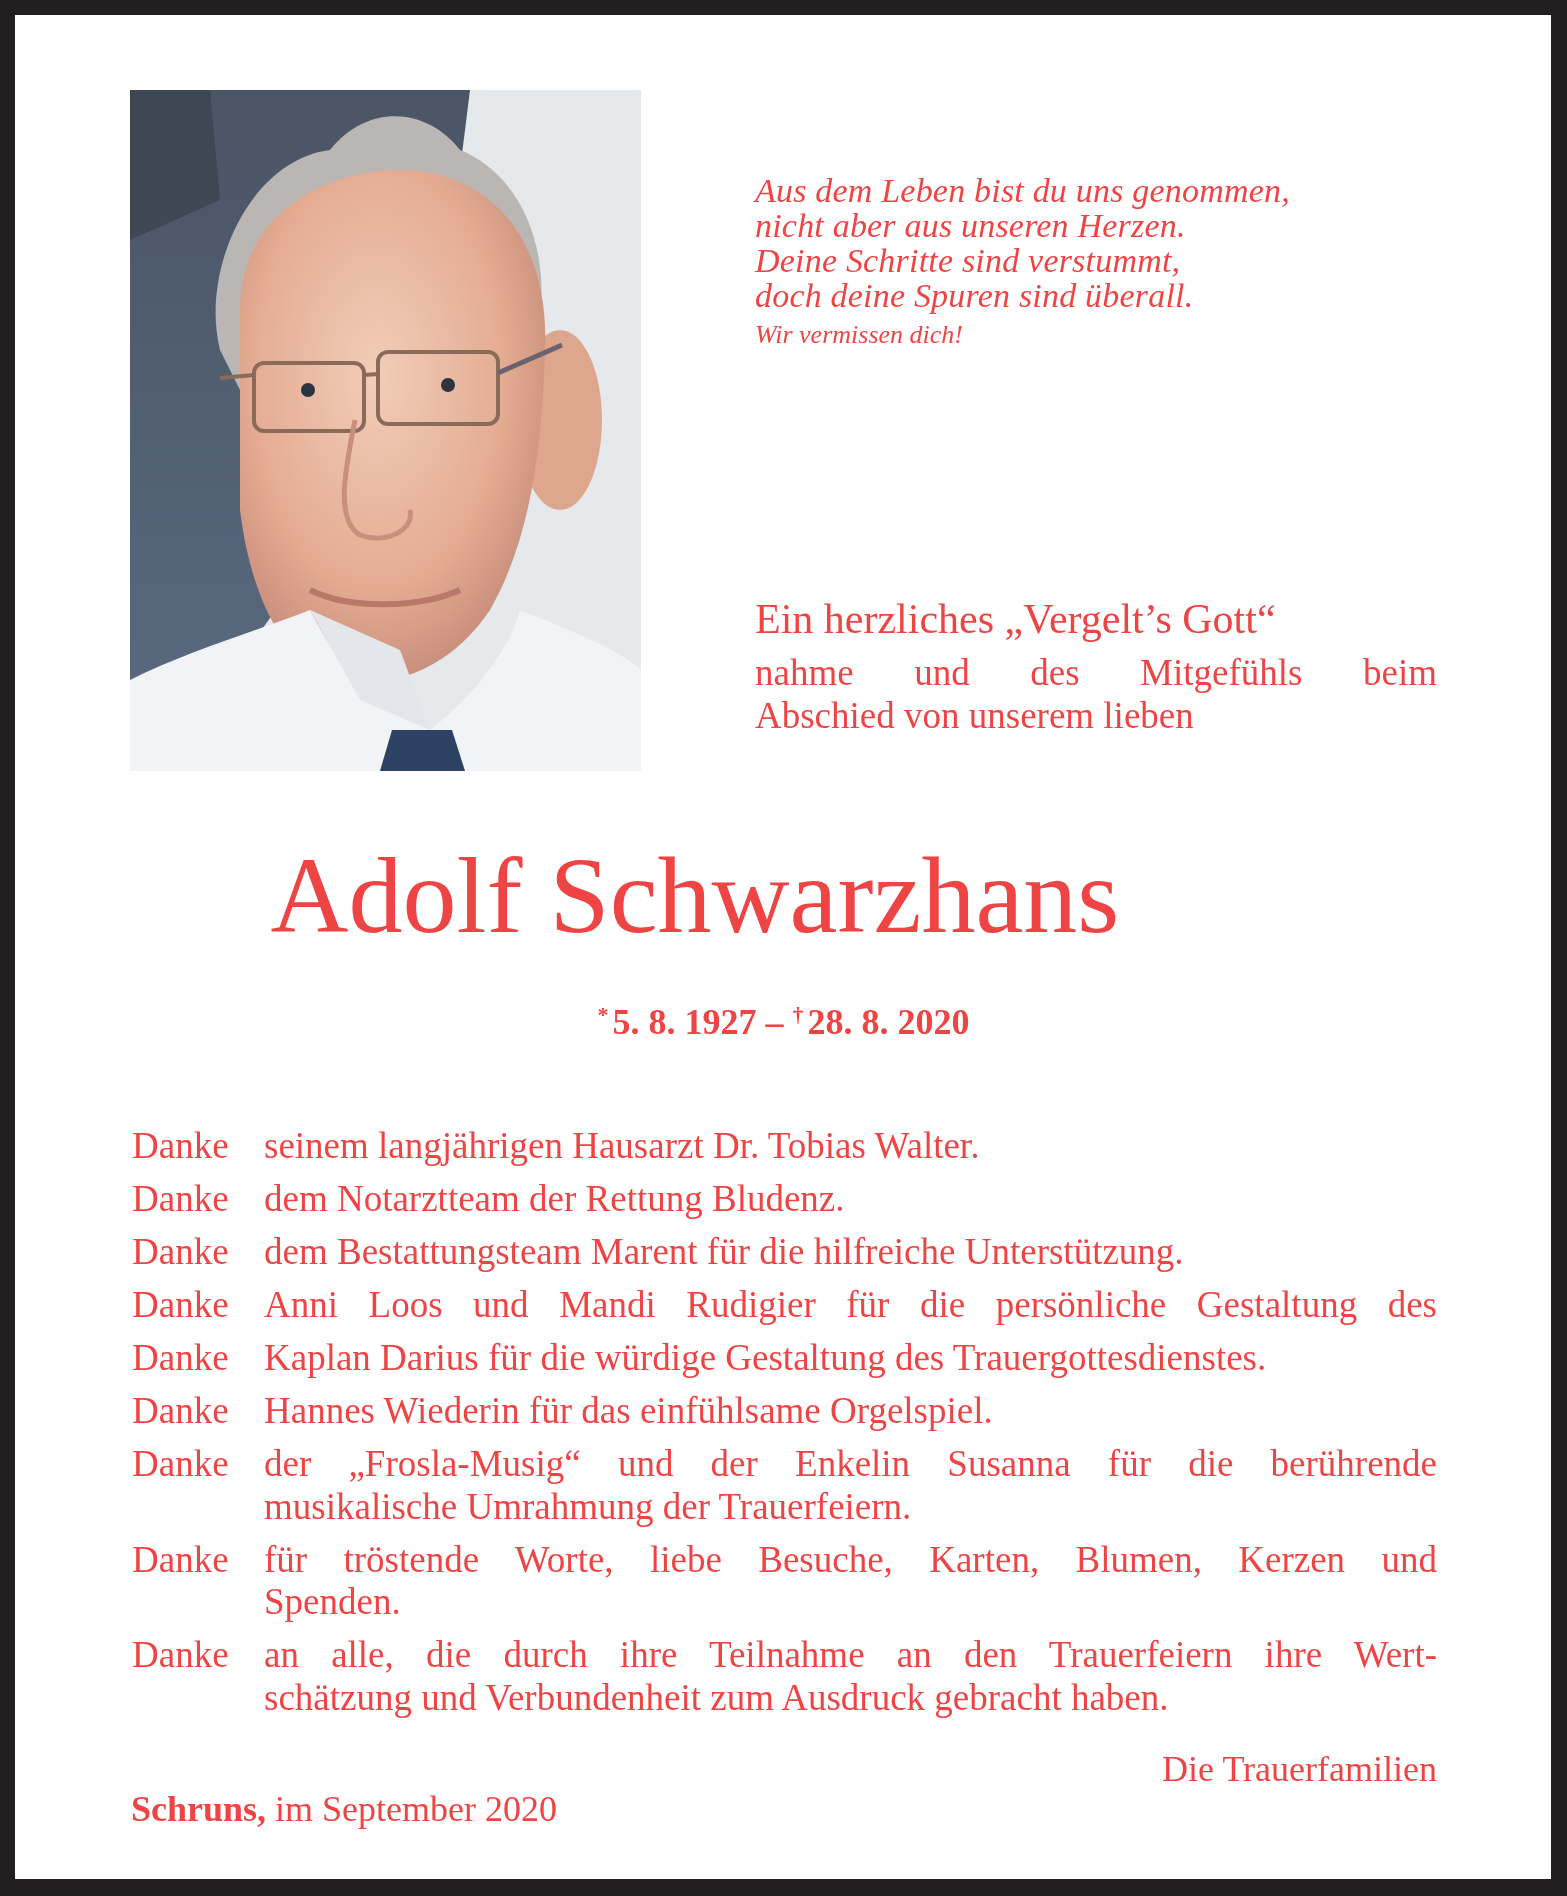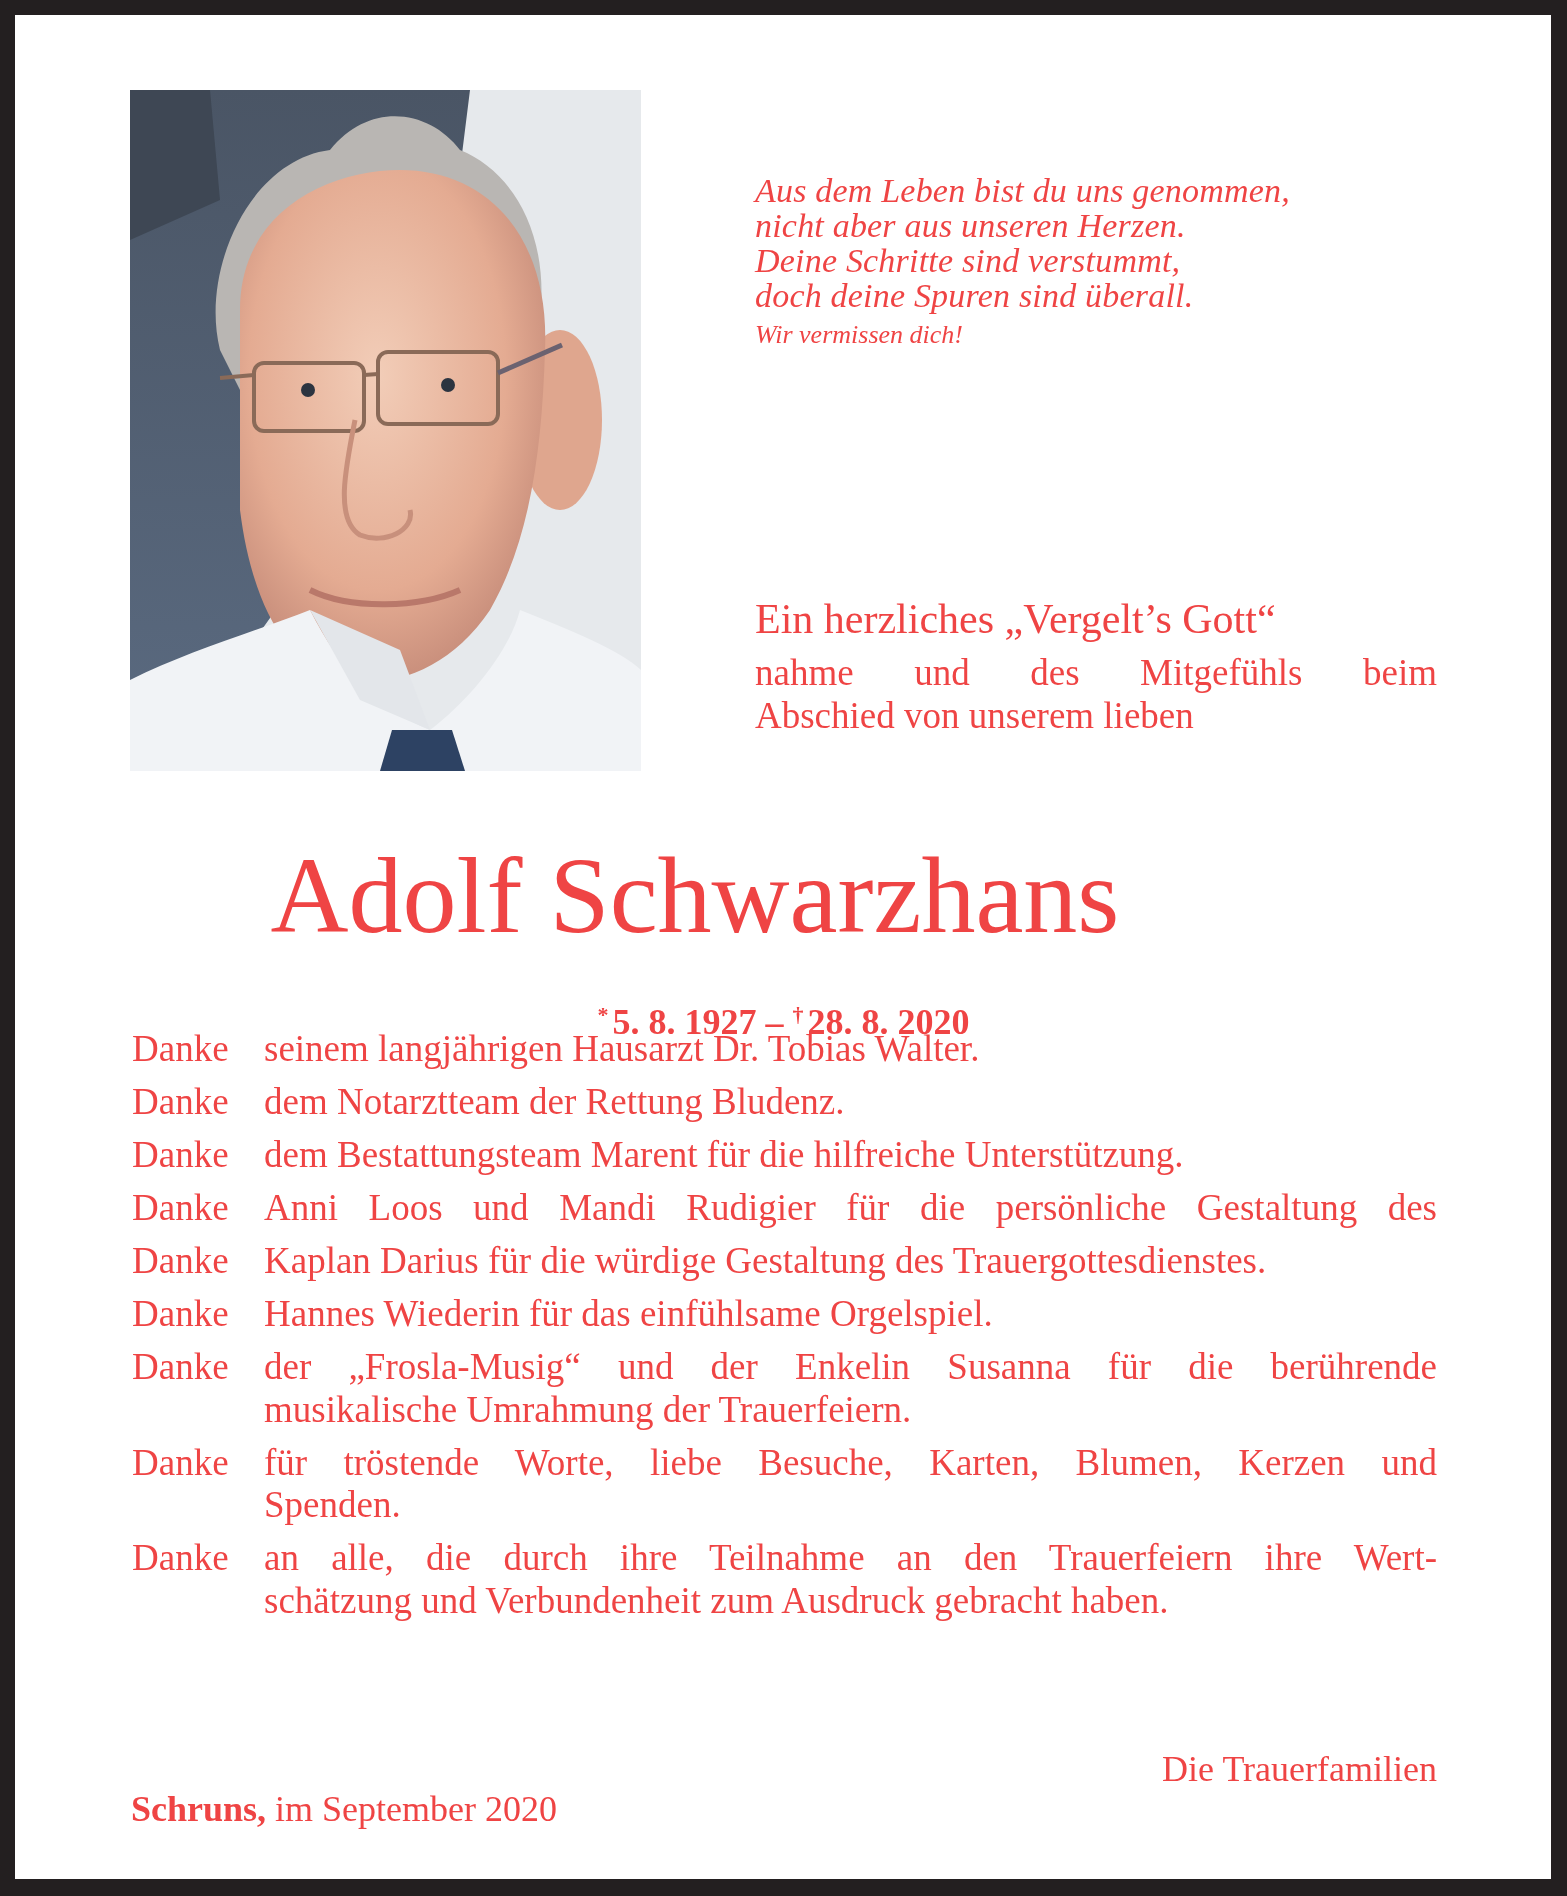--- a/index.html
+++ b/index.html
@@ -22,21 +22,21 @@
 
   .thanks-title { left: 755px; top: 584px; font-size: 42px; line-height: 46px; white-space: nowrap; margin-top: 12px; }
   .thanks-body { left: 755px; top: 652px; width: 682px; font-size: 37px; line-height: 42.5px; }
   .jline { white-space: nowrap; text-align: justify; text-align-last: justify; display: block; }
   .lline { white-space: nowrap; text-align: left; display: block; }
 
   .name { left: 0; width: 1390px; top: 841px; text-align: center; font-size: 108px; line-height: 110px; white-space: nowrap; }
   .dates { left: 0; width: 1567px; top: 978px; text-align: center; font-size: 36px; line-height: 40px; font-weight: bold; white-space: nowrap; margin-top: 17px; }
   .dates sup { font-size: 22px; vertical-align: 12px; margin-right: 4px; }
 
-  .danke-list { left: 132px; top: 1028px; width: 1305px; }
+  .danke-list { left: 132px; top: 1125px; width: 1305px; }
   .danke-entry { display: flex; font-size: 37px; line-height: 42.5px; margin-bottom: 10.5px; }
   .danke-word { width: 132px; flex: 0 0 132px; white-space: nowrap; }
   .danke-text { flex: 1 1 auto; }
 
   .signature { left: 900px; width: 537px; top: 1749px; text-align: right; font-size: 36px; line-height: 40px; font-weight: normal; white-space: nowrap; }
   .place-date { left: 131px; top: 1789px; font-size: 36px; line-height: 40px; white-space: nowrap; }
   .place-date b { font-weight: bold; }
 </style>
 </head>
 <body>

